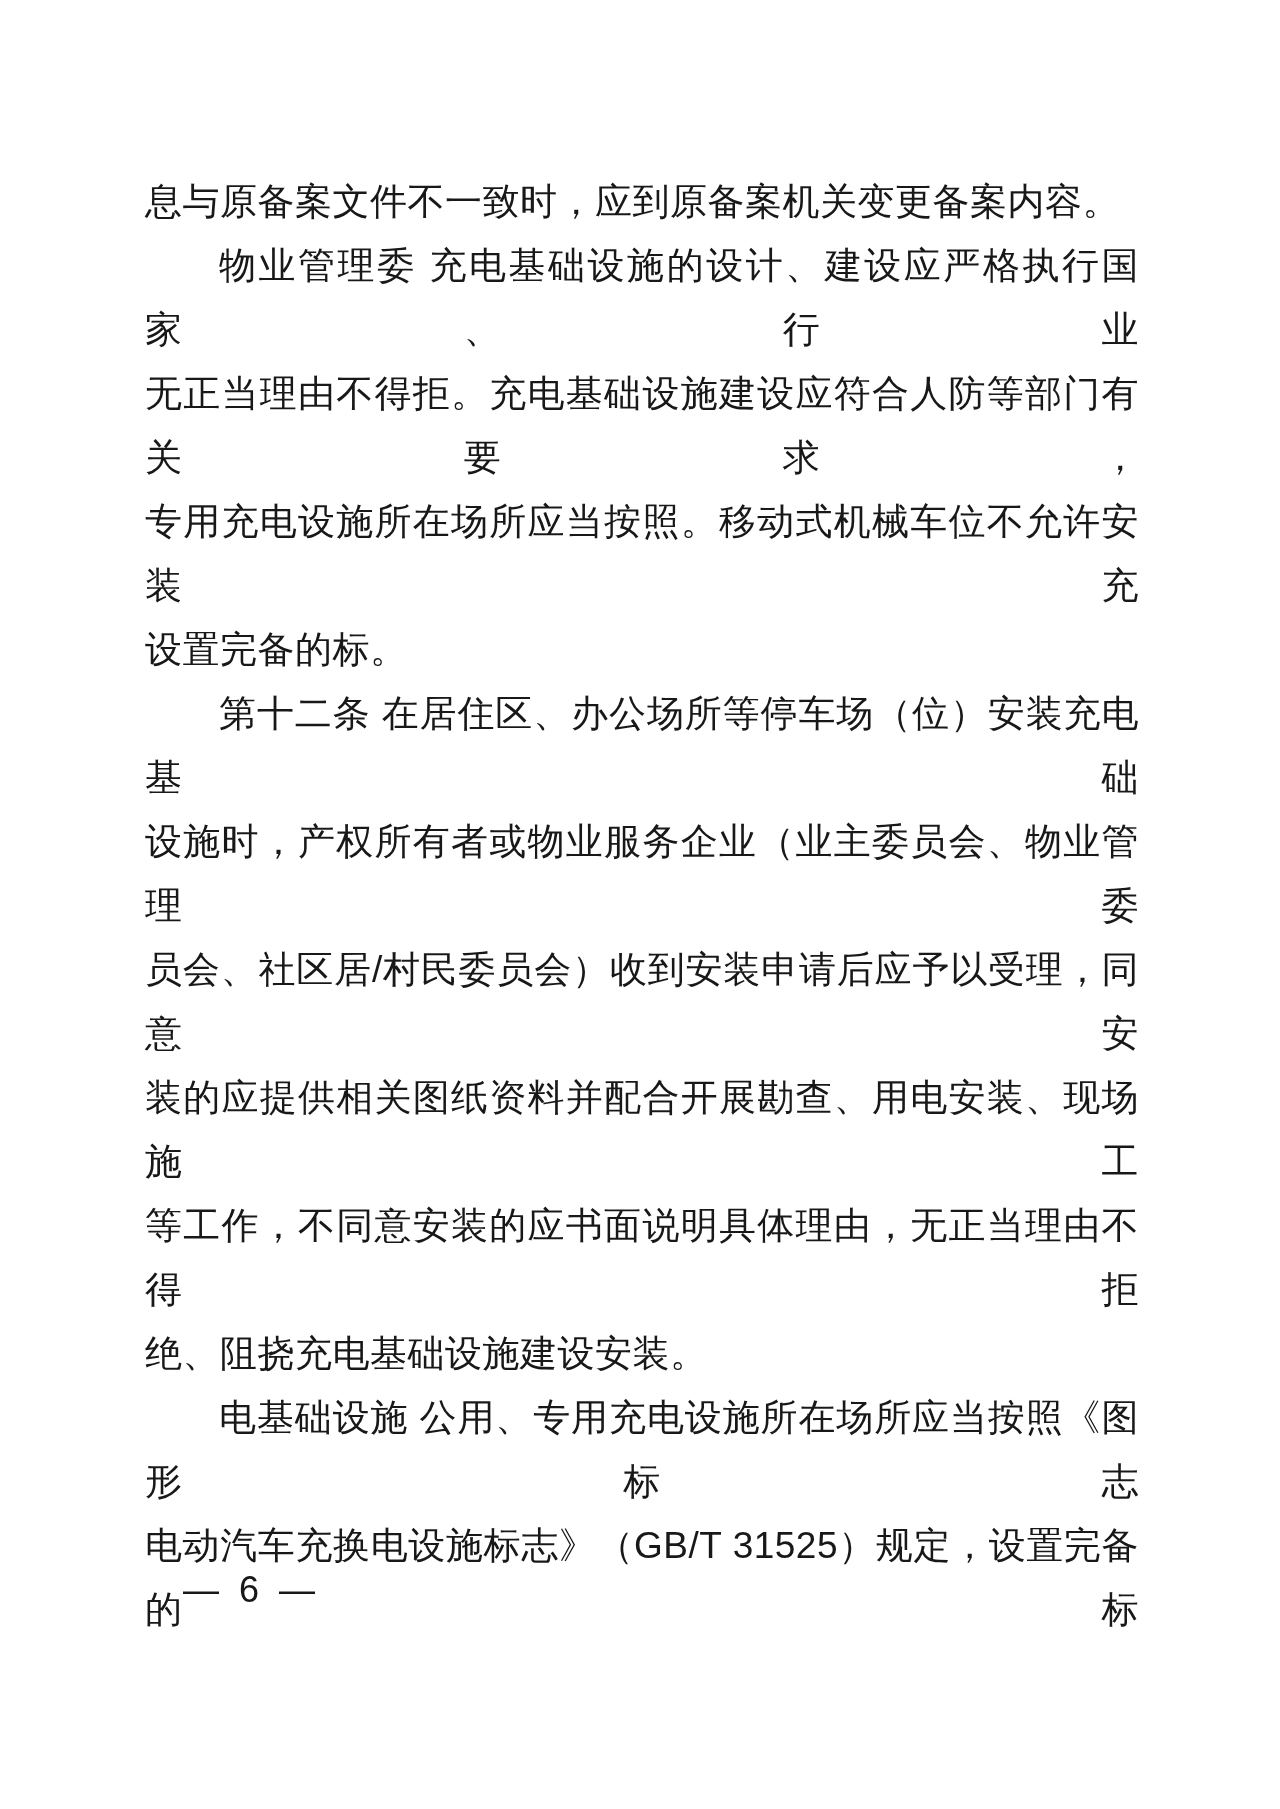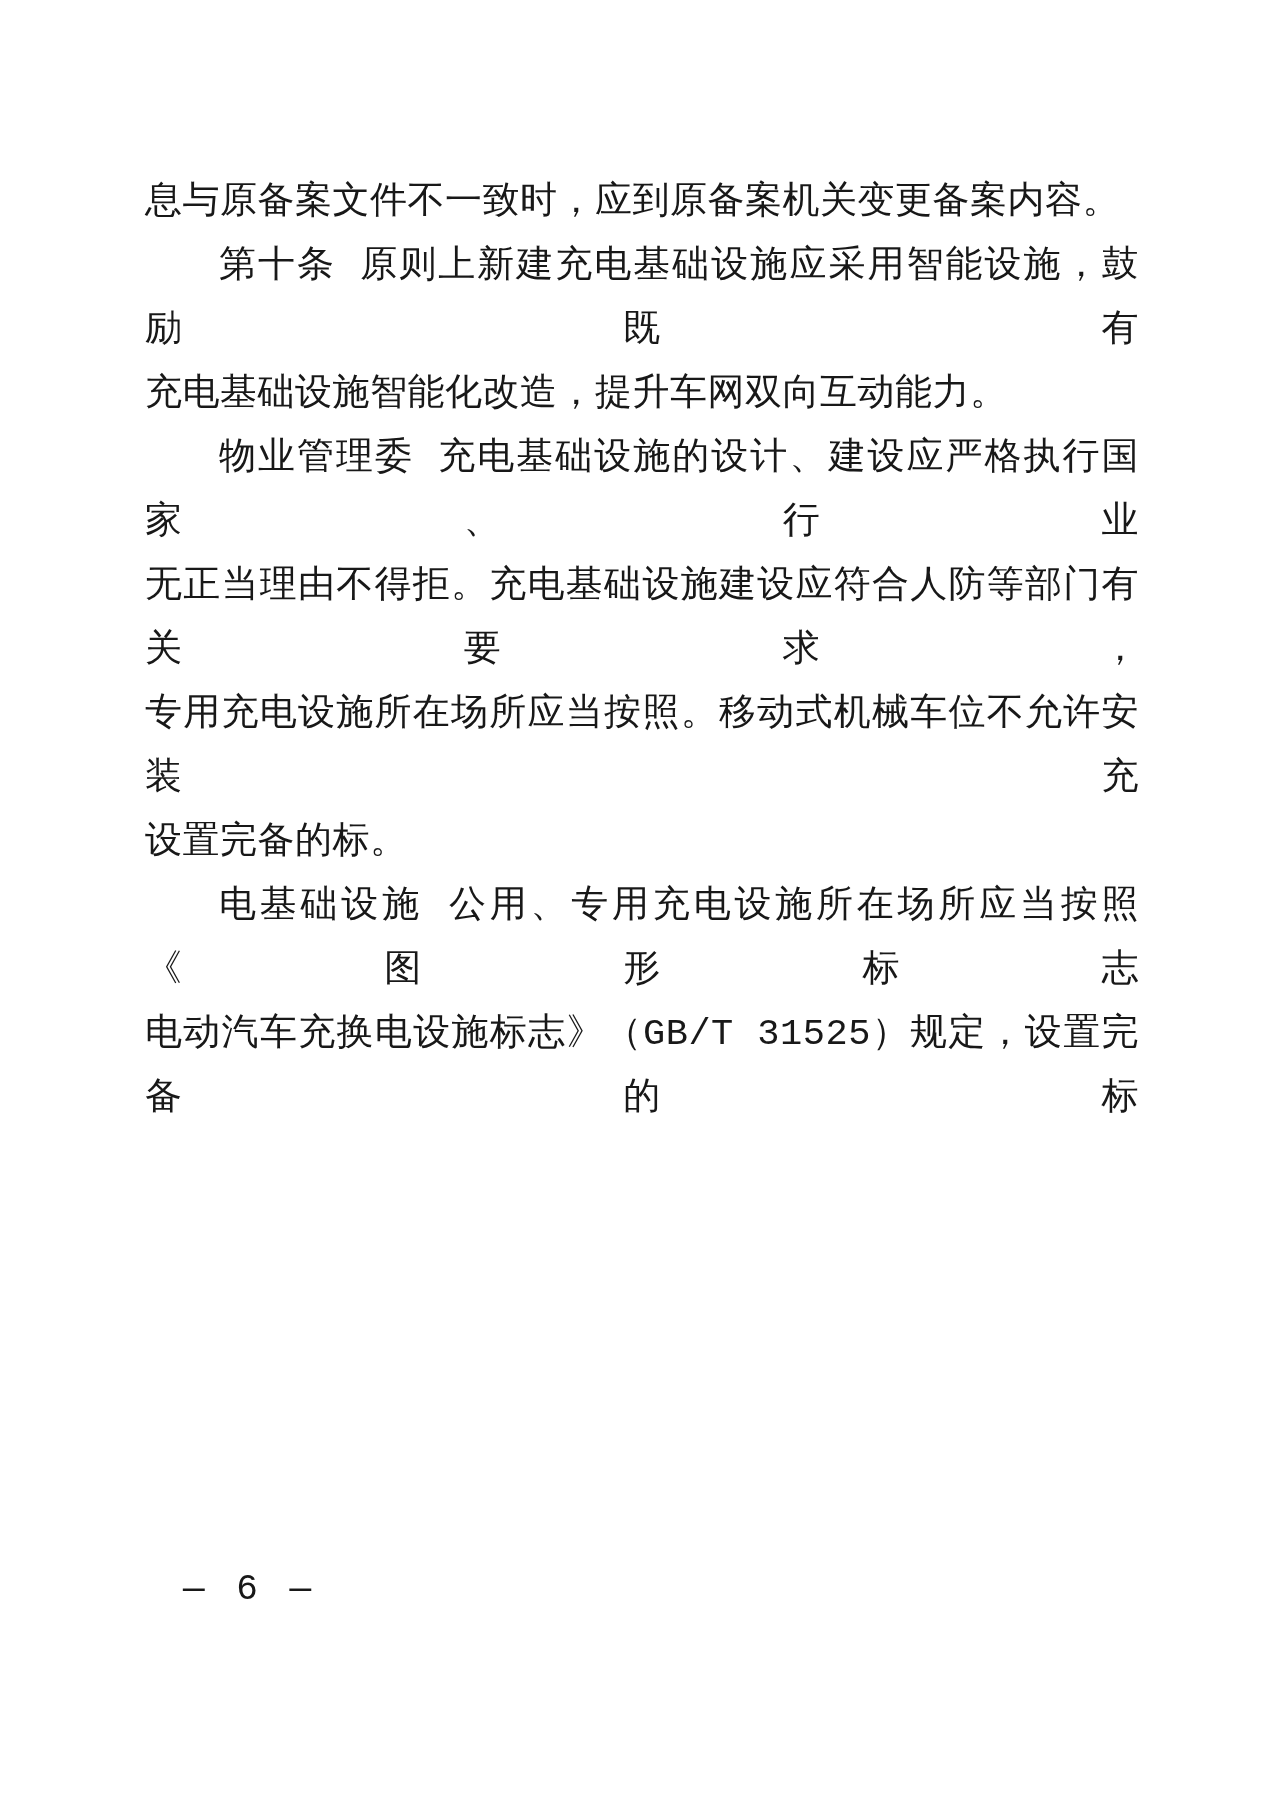--- a/index.html
+++ b/index.html
@@ -5,21 +5,21 @@
   * { margin: 0; padding: 0; box-sizing: border-box; }
   html, body {
     background: #ffffff;
   }
   .page {
     position: relative;
     width: 1280px;
     height: 1809px;
     background: #ffffff;
     overflow: hidden;
-    font-family: Liberation Mono, monospace;
+    font-family: Liberation Sans, sans-serif;
     color: #181818;
   }
   .doc-body {
     position: absolute;
     left: 145px;
     top: 170px;
     width: 994px;
   }
   .paragraph { margin: 0; }
   .line {
@@ -50,28 +50,32 @@
 </head>
 <body>
 
 <div class="page">
   <div class="doc-body">
 
   <div class="paragraph">
         <div class="line">息与原备案文件不一致时，应到原备案机关变更备案内容。</div>
       </div>
       <div class="paragraph">
-        <div class="line full indent">第十条 原则上新建充电基础设施应采用智能设施，鼓励既有</div>
-        <div class="line">充电基础设施智能化改造，提升车网双向互动能力。</div>
-      </div>
-      <div class="paragraph">
         <div class="line full indent">物业管理委 充电基础设施的设计、建设应严格执行国家、行业</div>
         <div class="line full">无正当理由不得拒。充电基础设施建设应符合人防等部门有关要求，</div>
         <div class="line full">专用充电设施所在场所应当按照。移动式机械车位不允许安装充</div>
         <div class="line">设置完备的标。</div>
+      </div>
+      <div class="paragraph">
+        <div class="line full indent">第十二条 在居住区、办公场所等停车场（位）安装充电基础</div>
+        <div class="line full">设施时，产权所有者或物业服务企业（业主委员会、物业管理委</div>
+        <div class="line full">员会、社区居/村民委员会）收到安装申请后应予以受理，同意安</div>
+        <div class="line full">装的应提供相关图纸资料并配合开展勘查、用电安装、现场施工</div>
+        <div class="line full">等工作，不同意安装的应书面说明具体理由，无正当理由不得拒</div>
+        <div class="line">绝、阻挠充电基础设施建设安装。</div>
       </div>
       <div class="paragraph">
         <div class="line full indent">电基础设施 公用、专用充电设施所在场所应当按照《图形标志</div>
         <div class="line full">电动汽车充换电设施标志》（GB/T 31525）规定，设置完备的标</div>
       </div>
     </div>
   <div class="page-footer">— 6 —</div>
 </div>
 
 </body></html>

